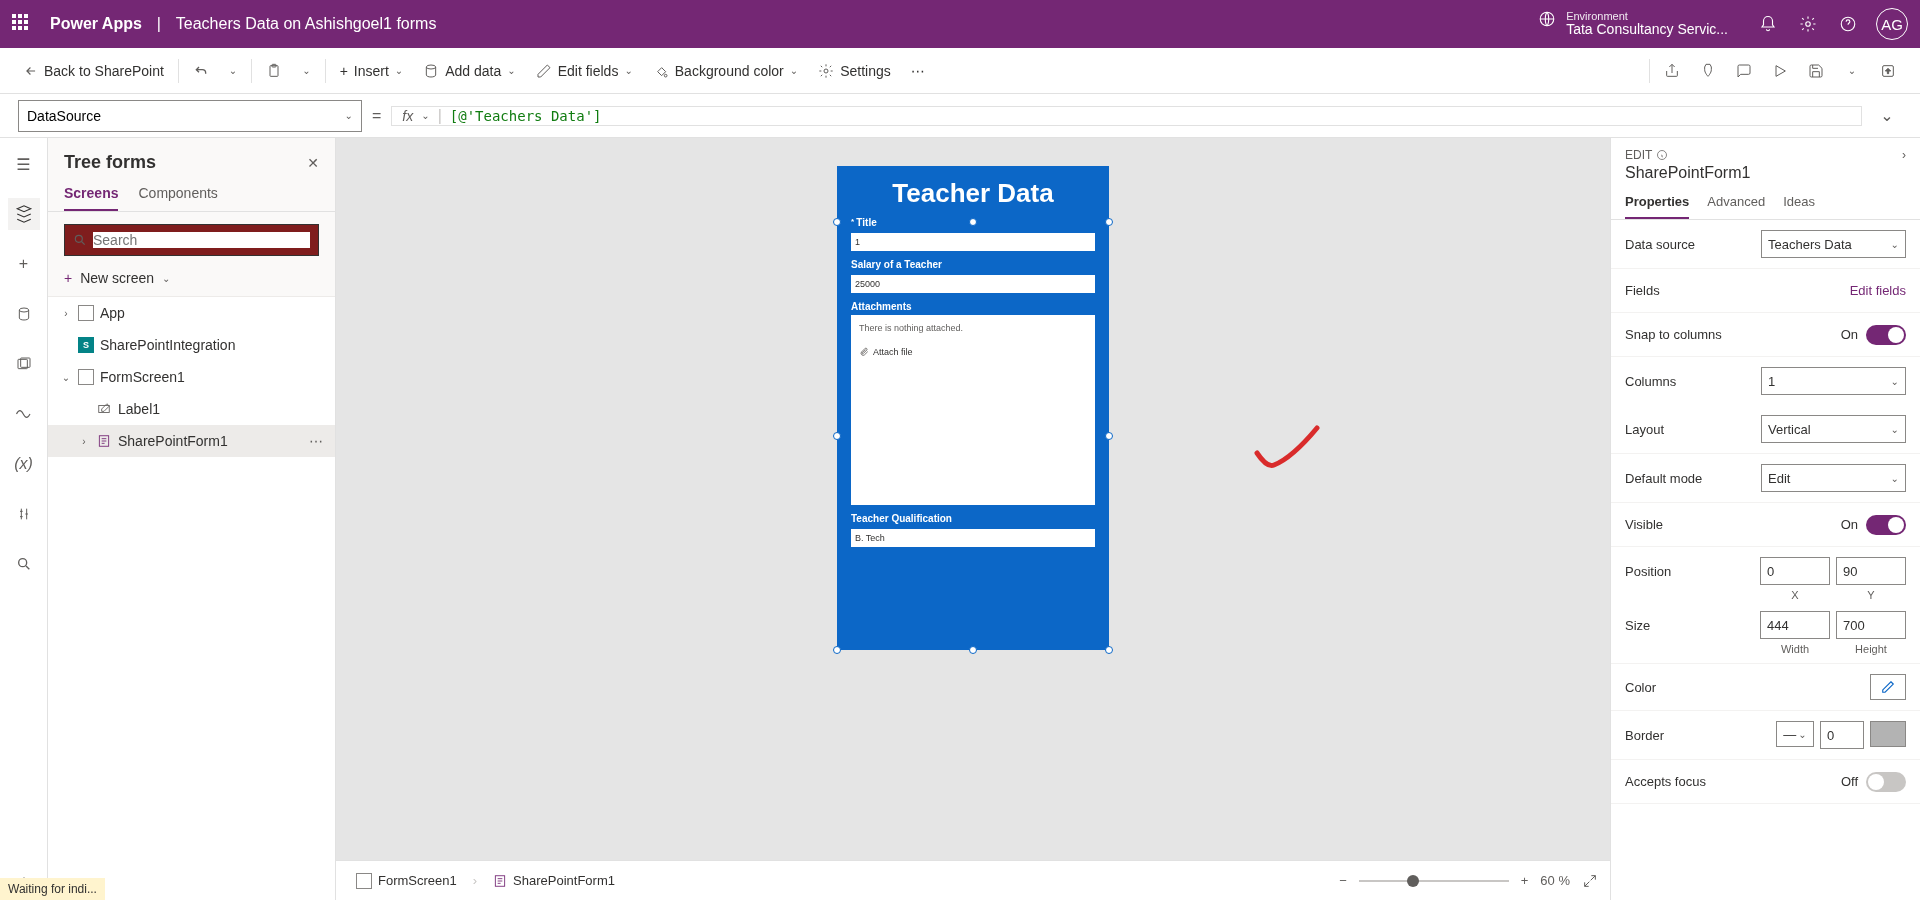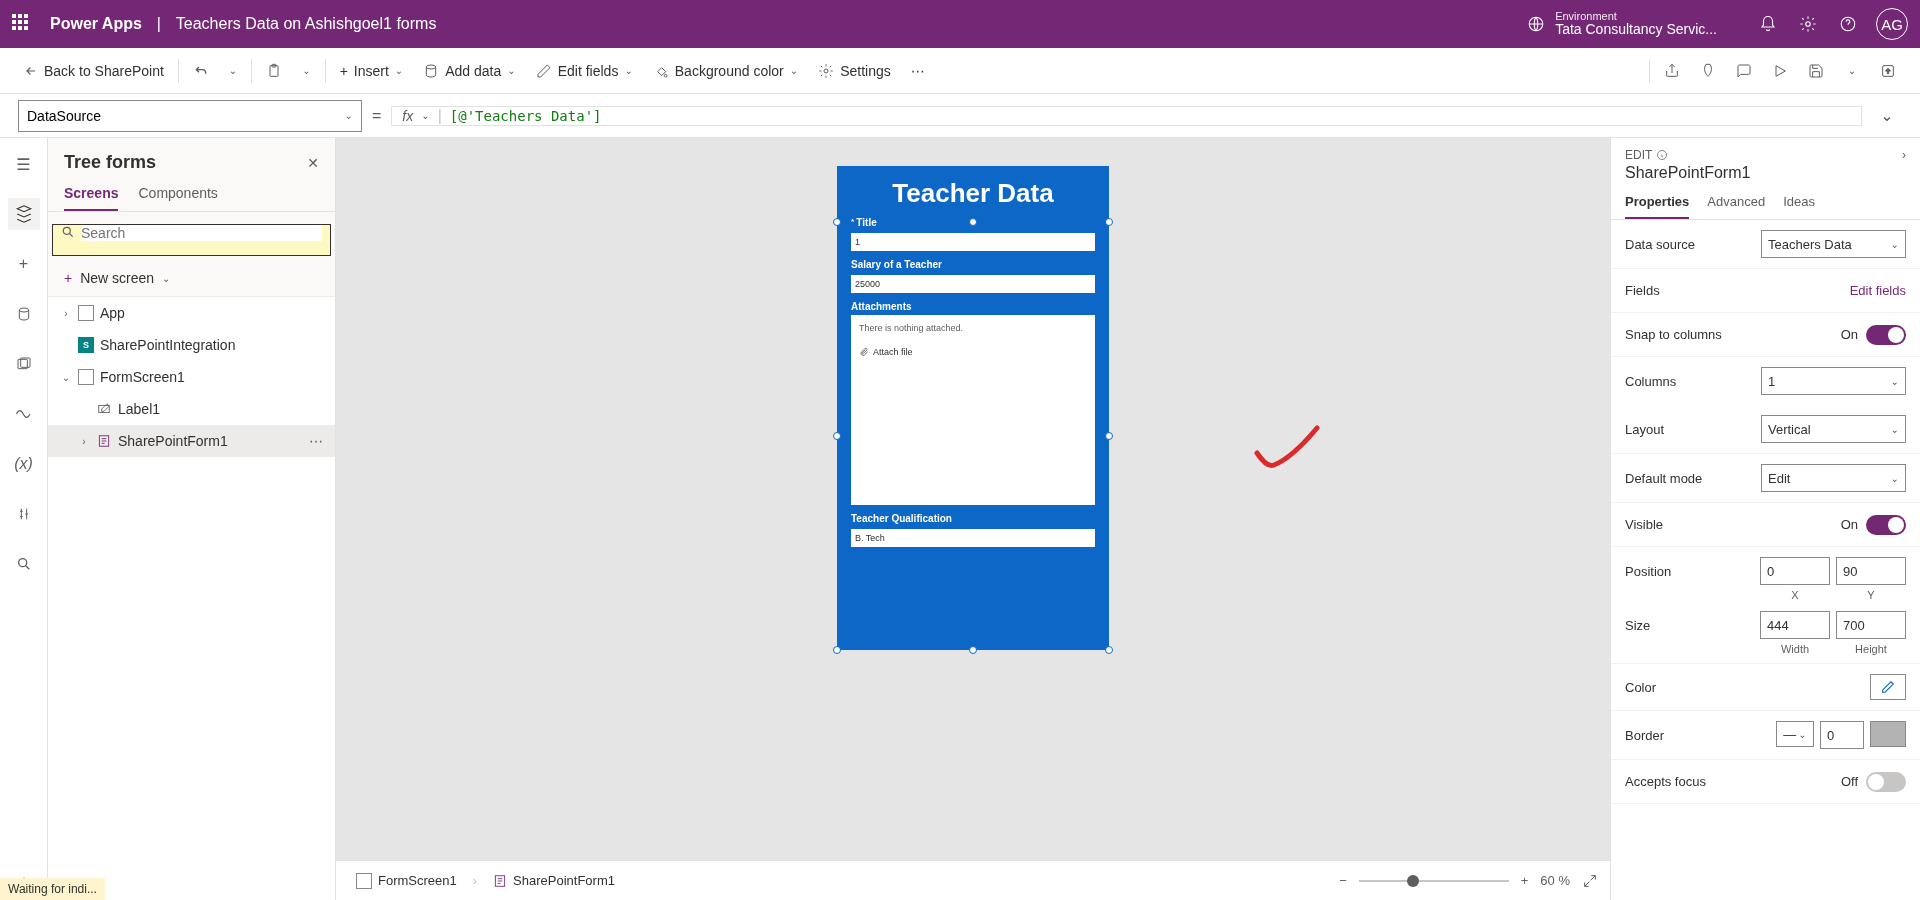--- a/index.html
+++ b/index.html
@@ -5,21 +5,21 @@
 * { margin: 0; padding: 0; box-sizing: border-box; font-family: "Segoe UI", Arial, sans-serif; }
 body { width: 1920px; height: 900px; overflow: hidden; background: #fff; position: relative; }
 
 
 .top-header { height: 48px; background: #742774; color: #fff; display: flex; align-items: center; padding: 0 12px; }
 .waffle { width: 20px; height: 20px; display: grid; grid-template-columns: repeat(3,4px); grid-template-rows: repeat(3,4px); gap: 2px; margin-right: 18px; cursor: pointer; }
 .waffle span { background: #fff; }
 .app-title { font-size: 16px; font-weight: 600; }
 .app-sub { font-size: 16px; font-weight: 400; margin-left: 6px; }
 .top-header .spacer { flex: 1; }
-.env-block { display: flex; align-items: center; gap: 10px; margin-right: 31px; }
+.env-block { display: flex; gap: 10px; margin-right: 20px; }
 .env-text { line-height: 1.1; }
 .env-label { font-size: 11px; opacity: .9; }
 .env-value { font-size: 14px; }
 .hdr-icon { width: 40px; height: 40px; display: flex; align-items: center; justify-content: center; cursor: pointer; font-size: 16px; }
 .avatar { width: 32px; height: 32px; border: 1px solid #fff; border-radius: 50%; display: flex; align-items: center; justify-content: center; font-size: 15px; margin-left: 8px; }
 
 
 .cmd-bar { height: 46px; border-bottom: 1px solid #e1e1e1; display: flex; align-items: center; padding: 0 14px; font-size: 14px; color: #323130; }
 .cmd-item { display: flex; align-items: center; gap: 6px; padding: 0 10px; height: 100%; cursor: pointer; }
 .cmd-sep { width: 1px; height: 24px; background: #e1e1e1; margin: 0 4px; }
@@ -46,21 +46,21 @@
 .left-rail .rail-spacer { flex: 1; }
 
 
 .tree-panel { width: 288px; border-right: 1px solid #e1e1e1; background: #faf9f8; display: flex; flex-direction: column; }
 .tree-header { display: flex; align-items: center; justify-content: space-between; padding: 14px 16px 6px; }
 .tree-title { font-size: 18px; font-weight: 600; color: #323130; }
 .tree-close { cursor: pointer; color: #605e5c; font-size: 14px; }
 .tree-tabs { display: flex; gap: 20px; padding: 6px 16px 0; border-bottom: 1px solid #e1e1e1; font-size: 14px; }
 .tree-tab { padding-bottom: 8px; cursor: pointer; color: #605e5c; }
 .tree-tab.active { color: #742774; border-bottom: 2px solid #742774; font-weight: 600; }
-.tree-search { margin: 12px 4px 8px; height: 32px; border: 1px solid #323130; display: flex; align-items: flex-start; padding: 0 8px; gap: 6px; background: #fef9c3; }
+.tree-search { margin: 12px 16px 8px; height: 32px; border: 1px solid #323130; display: flex; align-items: center; padding: 0 8px; gap: 6px; background: #7f1d1d; }
 .tree-search input { border: none; outline: none; flex: 1; font-size: 14px; }
 .new-screen { display: flex; align-items: center; gap: 8px; padding: 6px 16px 10px; font-size: 14px; color: #323130; cursor: pointer; border-bottom: 1px solid #edebe9; }
 .tree-body { flex: 1; background: #fff; overflow: auto; }
 .tree-row { display: flex; align-items: center; height: 32px; padding-left: 12px; font-size: 14px; color: #323130; cursor: pointer; gap: 6px; }
 .tree-row.selected { background: #edebe9; }
 .tree-row .more { margin-left: auto; margin-right: 12px; color: #605e5c; }
 .indent-1 { padding-left: 30px; }
 .tw { width: 12px; text-align: center; color: #605e5c; font-size: 10px; }
 .node-ico { width: 16px; height: 16px; display: inline-flex; align-items: center; justify-content: center; font-size: 12px; }
 .ico-app { border: 1px solid #8a8886; }

